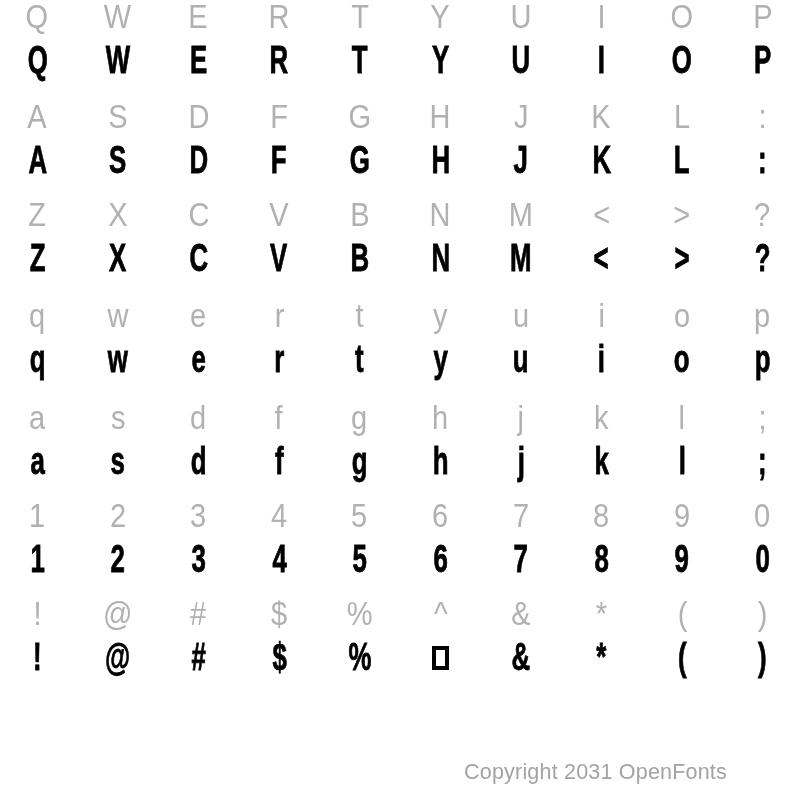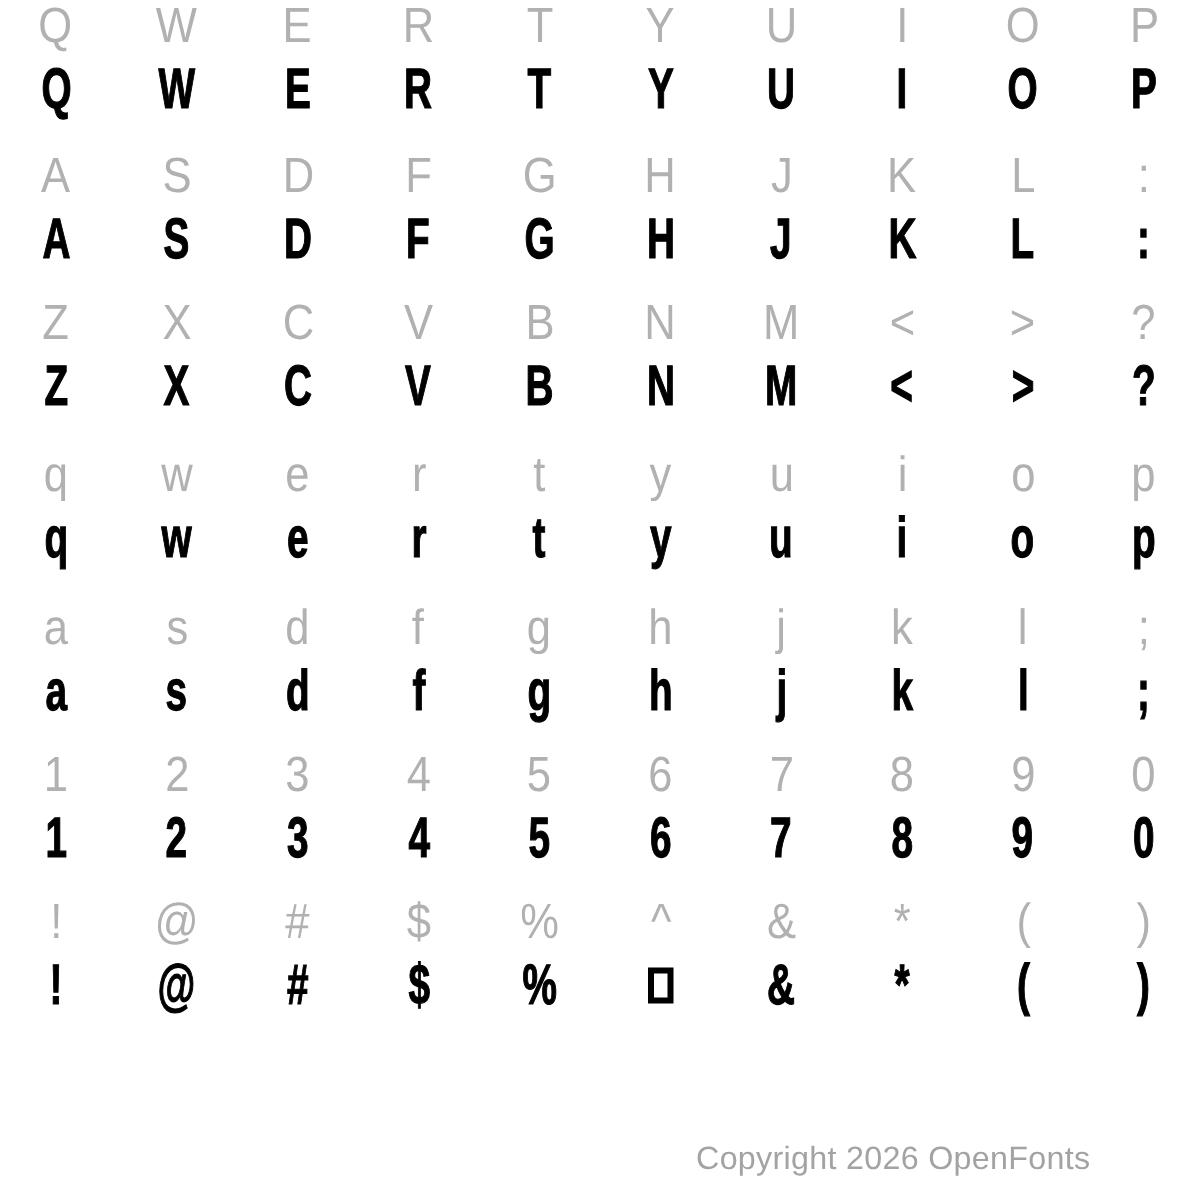--- a/index.html
+++ b/index.html
@@ -84,14 +84,14 @@
       <div class="glyph-row sample-row" style="top: 239px; color: rgb(0, 0, 0);"><span class="glyph-cell"><span class="glyph">Z</span></span><span class="glyph-cell"><span class="glyph">X</span></span><span class="glyph-cell"><span class="glyph">C</span></span><span class="glyph-cell"><span class="glyph">V</span></span><span class="glyph-cell"><span class="glyph">B</span></span><span class="glyph-cell"><span class="glyph">N</span></span><span class="glyph-cell"><span class="glyph">M</span></span><span class="glyph-cell"><span class="glyph">&lt;</span></span><span class="glyph-cell"><span class="glyph">&gt;</span></span><span class="glyph-cell"><span class="glyph">?</span></span></div>
       <div class="glyph-row reference-row" style="top: 299px; color: rgb(177, 177, 177);"><span class="glyph-cell"><span class="glyph">q</span></span><span class="glyph-cell"><span class="glyph">w</span></span><span class="glyph-cell"><span class="glyph">e</span></span><span class="glyph-cell"><span class="glyph">r</span></span><span class="glyph-cell"><span class="glyph">t</span></span><span class="glyph-cell"><span class="glyph">y</span></span><span class="glyph-cell"><span class="glyph">u</span></span><span class="glyph-cell"><span class="glyph">i</span></span><span class="glyph-cell"><span class="glyph">o</span></span><span class="glyph-cell"><span class="glyph">p</span></span></div>
       <div class="glyph-row sample-row" style="top: 340px; color: rgb(0, 0, 0);"><span class="glyph-cell"><span class="glyph">q</span></span><span class="glyph-cell"><span class="glyph">w</span></span><span class="glyph-cell"><span class="glyph">e</span></span><span class="glyph-cell"><span class="glyph">r</span></span><span class="glyph-cell"><span class="glyph">t</span></span><span class="glyph-cell"><span class="glyph">y</span></span><span class="glyph-cell"><span class="glyph">u</span></span><span class="glyph-cell"><span class="glyph">i</span></span><span class="glyph-cell"><span class="glyph">o</span></span><span class="glyph-cell"><span class="glyph">p</span></span></div>
       <div class="glyph-row reference-row" style="top: 401px; color: rgb(177, 177, 177);"><span class="glyph-cell"><span class="glyph">a</span></span><span class="glyph-cell"><span class="glyph">s</span></span><span class="glyph-cell"><span class="glyph">d</span></span><span class="glyph-cell"><span class="glyph">f</span></span><span class="glyph-cell"><span class="glyph">g</span></span><span class="glyph-cell"><span class="glyph">h</span></span><span class="glyph-cell"><span class="glyph">j</span></span><span class="glyph-cell"><span class="glyph">k</span></span><span class="glyph-cell"><span class="glyph">l</span></span><span class="glyph-cell"><span class="glyph">;</span></span></div>
       <div class="glyph-row sample-row" style="top: 442px; color: rgb(0, 0, 0);"><span class="glyph-cell"><span class="glyph">a</span></span><span class="glyph-cell"><span class="glyph">s</span></span><span class="glyph-cell"><span class="glyph">d</span></span><span class="glyph-cell"><span class="glyph">f</span></span><span class="glyph-cell"><span class="glyph">g</span></span><span class="glyph-cell"><span class="glyph">h</span></span><span class="glyph-cell"><span class="glyph">j</span></span><span class="glyph-cell"><span class="glyph">k</span></span><span class="glyph-cell"><span class="glyph">l</span></span><span class="glyph-cell"><span class="glyph">;</span></span></div>
       <div class="glyph-row reference-row" style="top: 499px; color: rgb(177, 177, 177);"><span class="glyph-cell"><span class="glyph">1</span></span><span class="glyph-cell"><span class="glyph">2</span></span><span class="glyph-cell"><span class="glyph">3</span></span><span class="glyph-cell"><span class="glyph">4</span></span><span class="glyph-cell"><span class="glyph">5</span></span><span class="glyph-cell"><span class="glyph">6</span></span><span class="glyph-cell"><span class="glyph">7</span></span><span class="glyph-cell"><span class="glyph">8</span></span><span class="glyph-cell"><span class="glyph">9</span></span><span class="glyph-cell"><span class="glyph">0</span></span></div>
       <div class="glyph-row sample-row" style="top: 540px; color: rgb(0, 0, 0);"><span class="glyph-cell"><span class="glyph">1</span></span><span class="glyph-cell"><span class="glyph">2</span></span><span class="glyph-cell"><span class="glyph">3</span></span><span class="glyph-cell"><span class="glyph">4</span></span><span class="glyph-cell"><span class="glyph">5</span></span><span class="glyph-cell"><span class="glyph">6</span></span><span class="glyph-cell"><span class="glyph">7</span></span><span class="glyph-cell"><span class="glyph">8</span></span><span class="glyph-cell"><span class="glyph">9</span></span><span class="glyph-cell"><span class="glyph">0</span></span></div>
       <div class="glyph-row reference-row" style="top: 597px; color: rgb(177, 177, 177);"><span class="glyph-cell"><span class="glyph">!</span></span><span class="glyph-cell"><span class="glyph">@</span></span><span class="glyph-cell"><span class="glyph">#</span></span><span class="glyph-cell"><span class="glyph">$</span></span><span class="glyph-cell"><span class="glyph">%</span></span><span class="glyph-cell"><span class="glyph">^</span></span><span class="glyph-cell"><span class="glyph">&amp;</span></span><span class="glyph-cell"><span class="glyph">*</span></span><span class="glyph-cell"><span class="glyph">(</span></span><span class="glyph-cell"><span class="glyph">)</span></span></div>
       <div class="glyph-row sample-row" style="top: 638px; color: rgb(0, 0, 0);"><span class="glyph-cell"><span class="glyph">!</span></span><span class="glyph-cell"><span class="glyph">@</span></span><span class="glyph-cell"><span class="glyph">#</span></span><span class="glyph-cell"><span class="glyph">$</span></span><span class="glyph-cell"><span class="glyph">%</span></span><span class="glyph-cell"><span class="glyph notdef-box"></span></span><span class="glyph-cell"><span class="glyph">&amp;</span></span><span class="glyph-cell"><span class="glyph">*</span></span><span class="glyph-cell"><span class="glyph">(</span></span><span class="glyph-cell"><span class="glyph">)</span></span></div>
     </div>
-  <div id="copyright" style="color: rgb(163, 163, 163);">Copyright 2026 OpenFonts</div>
+  <div id="copyright" style="color: rgb(163, 163, 163);">Copyright 2031 OpenFonts</div>
 </div>
 
 </body></html>

